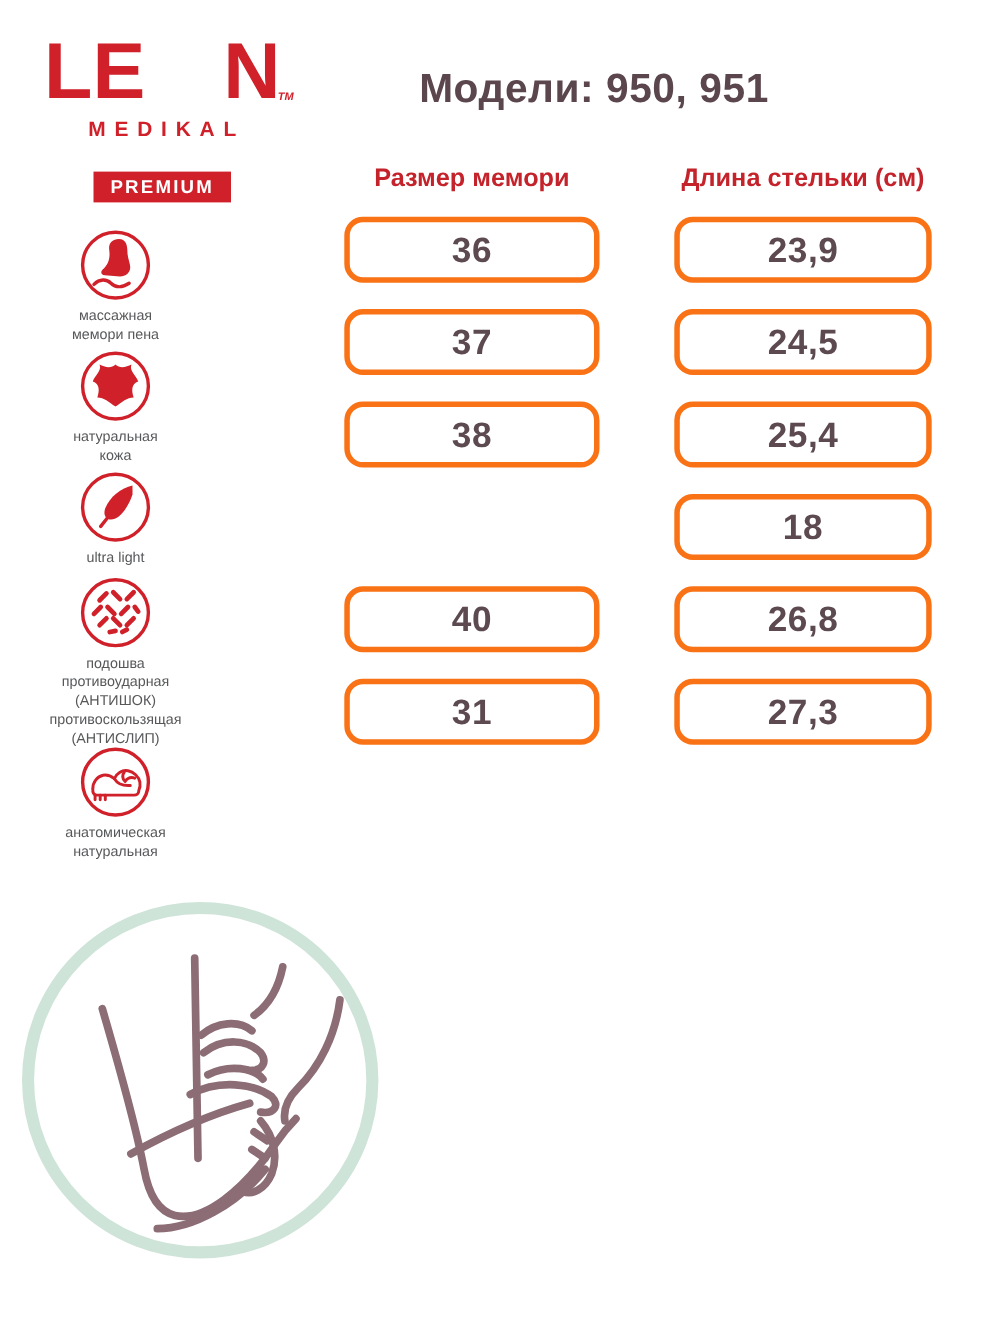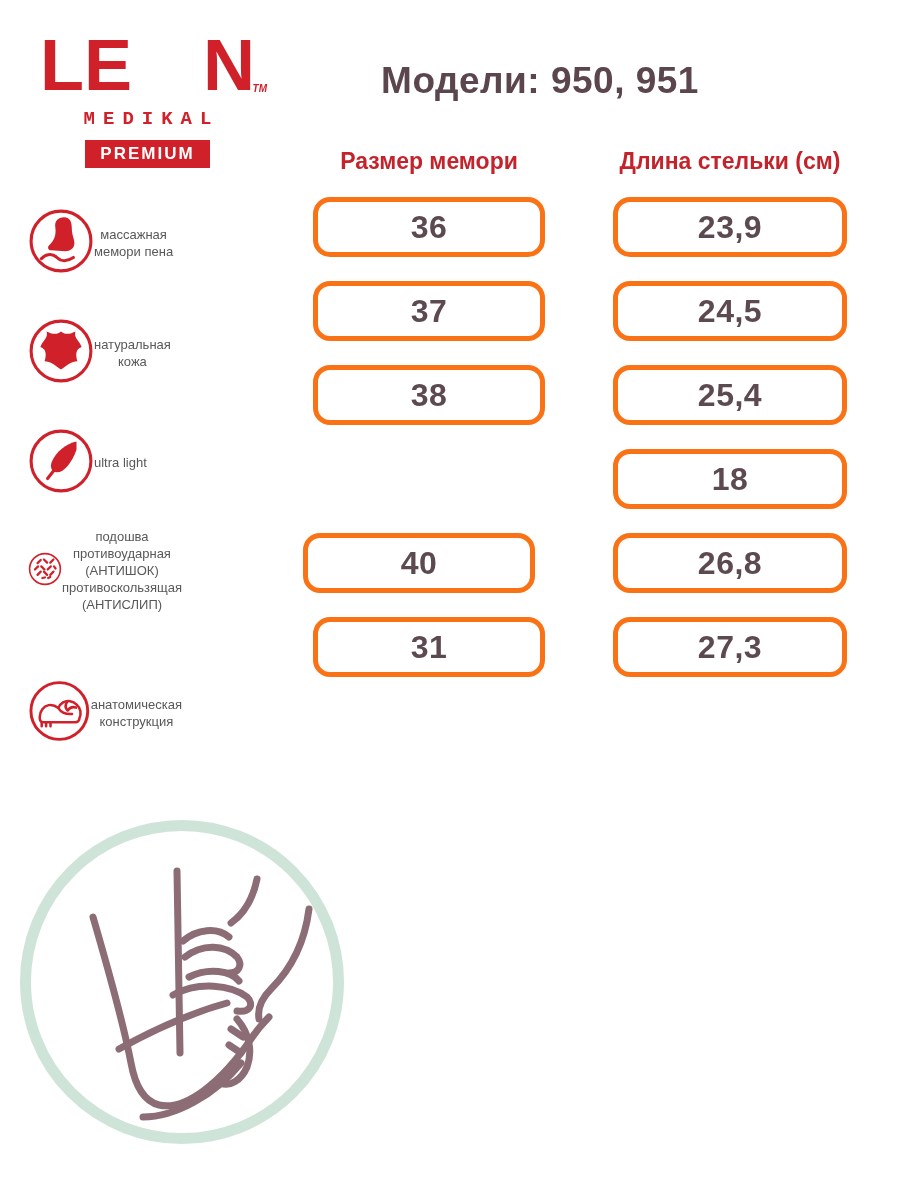--- a/index.html
+++ b/index.html
@@ -20,36 +20,36 @@
   .layer{position:absolute;inset:0;z-index:2;}
 
   
   .brand{position:absolute;left:40px;top:30px;width:215px;text-align:center;color:#d0212a;}
   .brand-row{display:flex;align-items:center;justify-content:center;position:relative;height:70px;gap:34px;}
   .brand-word{font-size:72px;font-weight:900;letter-spacing:0px;line-height:1;color:#d0212a;}
   .logo-o{display:inline-block;width:56px;height:56px;background:#d0212a;border-radius:50%;position:relative;margin:0 1px 0 2px;vertical-align:-4px;}
   .logo-o .cv{position:absolute;left:50%;top:50%;width:11px;height:32px;background:#fff;border-radius:2px;transform:translate(-50%,-50%);}
   .logo-o .ch{position:absolute;left:50%;top:50%;width:32px;height:11px;background:#fff;border-radius:2px;transform:translate(-50%,-50%);}
   .tm{position:absolute;right:-12px;bottom:6px;font-size:10px;font-weight:700;letter-spacing:0;font-style:italic;}
-  .brand-sub{margin-top:8px;font-size:19px;font-weight:600;letter-spacing:8px;text-indent:8px;color:#d0212a;font-family:Liberation Mono, monospace;}
-  .brand-badge{display:inline-block;margin-top:10px;background:#d0212a;color:#fff;font-size:17px;font-weight:700;letter-spacing:2px;padding:4px 15px;}
+  .brand-sub{margin-top:8px;font-size:19px;font-weight:600;letter-spacing:8px;text-indent:8px;color:#d0212a;}
+  .brand-badge{display:inline-block;margin-top:26px;background:#d0212a;color:#fff;font-size:17px;font-weight:700;letter-spacing:2px;padding:4px 15px;}
 
   .page-title{position:absolute;left:290px;top:60px;width:500px;text-align:center;
       font-size:37px;font-weight:700;color:#5a464c;letter-spacing:.5px;}
 
   .col-header{position:absolute;top:148px;text-align:center;font-size:23px;font-weight:700;color:#c4232b;}
   .col-header.c1{left:313px;width:232px;}
   .col-header.c2{left:603px;width:254px;}
 
   .pill{position:absolute;height:50px;border:5px solid #f97316;border-radius:17px;
       background:rgba(255,255,255,.5);display:flex;align-items:center;justify-content:center;
       font-size:32px;font-weight:700;color:#5d4a50;letter-spacing:.5px;}
 
   
-  .feature{position:absolute;left:28px;width:154px;display:flex;flex-direction:row;align-items:center;text-align:center;}
+  .feature{position:absolute;left:28px;width:154px;display:flex;flex-direction:column;align-items:center;text-align:center;}
   .feature svg{display:block;}
   .flabel{margin-top:5px;font-size:13px;line-height:1.3;color:#57585a;white-space:pre-line;}
 
   
   .sketch-circle{position:absolute;left:20px;top:820px;width:302px;height:302px;background:#fff;
       border:11px solid #cfe4d8;border-radius:50%;}
 </style>
 </head>
 <body>
 
@@ -80,21 +80,21 @@
 
     <div class="pill" style="left:313px;top:197px;width:222px">
         <span>36</span>
       </div>
     <div class="pill" style="left:313px;top:281px;width:222px">
         <span>37</span>
       </div>
     <div class="pill" style="left:313px;top:365px;width:222px">
         <span>38</span>
       </div>
-    <div class="pill" style="left:303px;top:533px;width:222px">
+    <div class="pill" style="left:313px;top:533px;width:222px">
         <span>40</span>
       </div>
     <div class="pill" style="left:313px;top:617px;width:222px">
         <span>31</span>
       </div>
 
     <div class="pill" style="left:613px;top:197px;width:224px">
         <span>23,9</span>
       </div>
     <div class="pill" style="left:613px;top:281px;width:224px">
@@ -170,21 +170,21 @@
       <svg width="66" height="66" viewBox="0 0 64 64">
         <circle cx="32" cy="32" r="29" fill="none" stroke="#d0212a" stroke-width="3"></circle>
         <g stroke="#d0212a" stroke-width="2.6" fill="none" stroke-linejoin="round" stroke-linecap="round">
           <path d="M12 38 C12 32 16 27 21 26 C25 25.2 28.5 27 31 29 C33 24 38 21 43 22 C48 23 52.5 27 53.5 32 C54 35 53.5 37.5 52.5 39.5 L52.5 40 C52.5 42 50.5 43.5 48.5 43.5 L15.5 43.5 C12.5 43.5 11.8 41 12 38 Z"></path>
           <path d="M31 29 C33.5 33 38 35.5 45 35"></path>
           <path d="M40 22.5 C38 25.5 38 29 40.5 31.5 C42.5 28.5 46 27.5 49 28.5"></path>
           <path d="M14 43.5 L14 47.5 M18.5 43.5 L18.5 47.5 M23 43.5 L23 47.5"></path>
         </g>
       </svg>
       <div class="flabel">анатомическая
-конструкция</div>
+натуральная</div>
     </div>
 
     <div class="sketch-circle">
       <svg width="302" height="302" viewBox="0 0 302 302">
         <g stroke="#8c6d75" stroke-width="7" fill="none" stroke-linecap="round" stroke-linejoin="round">
           <path d="M146 40 L149 222"></path>
           <path d="M62 86 C76 134 92 190 100 232 C104 254 112 270 128 274 C154 280 190 252 220 208 C226 199 232 192 238 186"></path>
           <path d="M112 286 C144 286 184 264 210 232"></path>
           <path d="M226 48 C222 68 214 82 200 92"></path>
           <path d="M278 78 C274 110 260 138 240 158 C232 166 226 176 228 188"></path>

